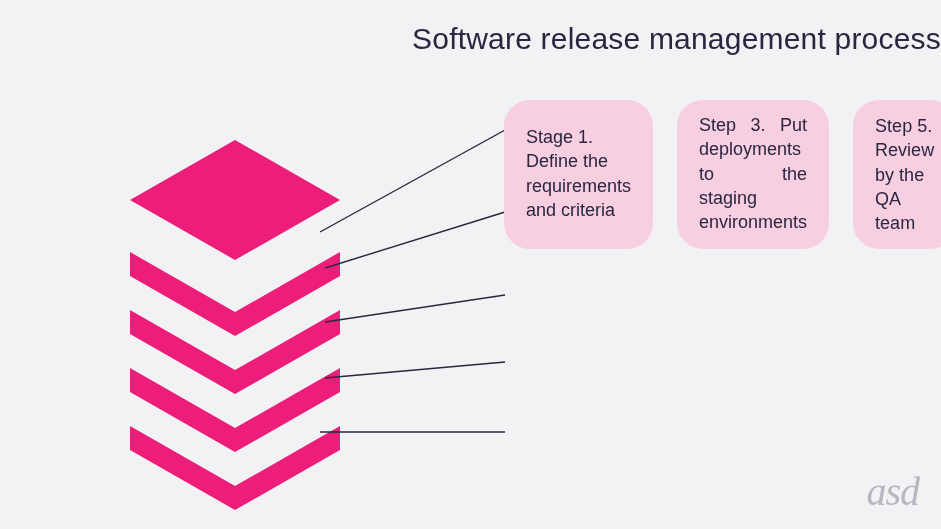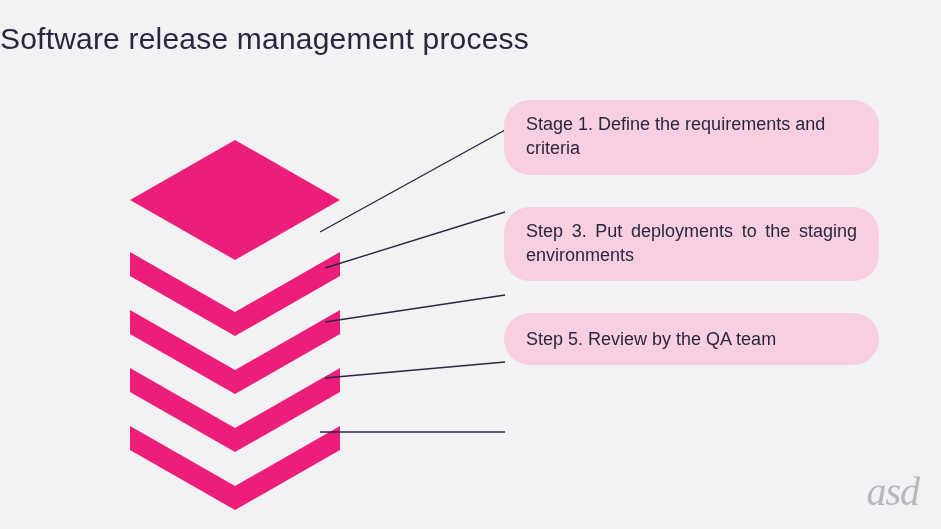--- a/index.html
+++ b/index.html
@@ -9,21 +9,21 @@
     font-family: "Segoe UI", "Helvetica Neue", Arial, sans-serif;
     color: #2a2640;
     position: relative;
     overflow: hidden;
   }
   .title {
     position: absolute;
     top: 22px;
     left: 0;
     width: 100%;
-    text-align: left;
+    text-align: right;
     font-size: 30px;
     font-weight: 400;
     letter-spacing: 0.2px;
     color: #2a2640;
   }
   .stack {
     position: absolute;
     left: 130px;
     top: 140px;
     width: 210px;
@@ -43,22 +43,21 @@
   .connectors line {
     stroke: #2a2640;
     stroke-width: 1.4;
   }
   .steps {
     position: absolute;
     left: 504px;
     top: 100px;
     width: 375px;
     display: flex;
-    flex-direction: column;
-    gap: 32px;
+    gap: 24px;
   }
   .step {
     background: #f7cfe0;
     border-radius: 26px;
     padding: 12px 22px 14px 22px;
     font-size: 18px;
     line-height: 1.35;
     color: #2a2640;
     min-height: 46px;
     display: flex;

